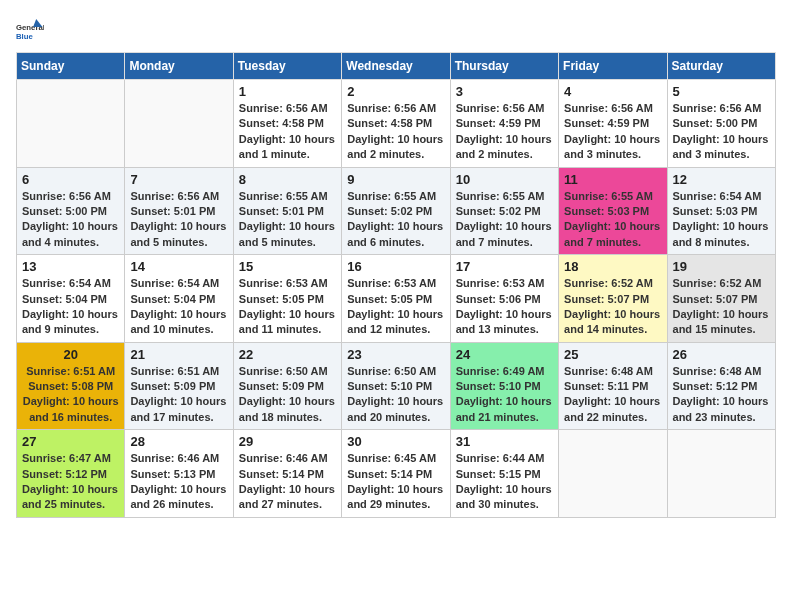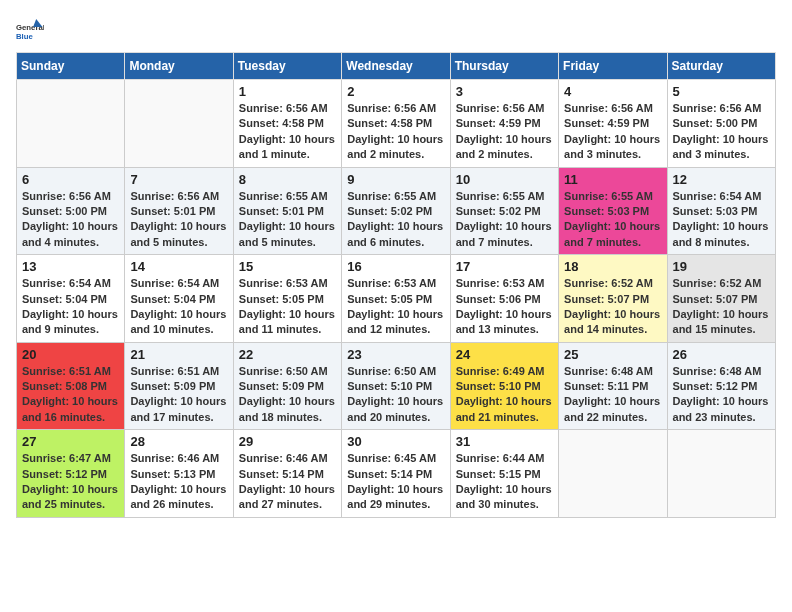--- a/index.html
+++ b/index.html
@@ -236,21 +236,21 @@
 Daylight: 10 hours and 14 minutes.</div>
         </td>
         <td style="background-color: #e5e5e5;">
           <span class="day-number">19</span>
           <div class="day-info" style="white-space: pre-line;">Sunrise: 6:52 AM
 Sunset: 5:07 PM
 Daylight: 10 hours and 15 minutes.</div>
         </td>
       </tr>
       <tr>
-        <td style="background-color: #ef4444;">
+        <td style="background-color: #eab308; text-align: center;">
           <span class="day-number">20</span>
           <div class="day-info" style="white-space: pre-line;">Sunrise: 6:51 AM
 Sunset: 5:08 PM
 Daylight: 10 hours and 16 minutes.</div>
         </td>
         <td style="background-color: rgb(240, 244, 248);">
           <span class="day-number">21</span>
           <div class="day-info" style="white-space: pre-line;">Sunrise: 6:51 AM
 Sunset: 5:09 PM
 Daylight: 10 hours and 17 minutes.</div>
@@ -260,21 +260,21 @@
           <div class="day-info" style="white-space: pre-line;">Sunrise: 6:50 AM
 Sunset: 5:09 PM
 Daylight: 10 hours and 18 minutes.</div>
         </td>
         <td style="background-color: rgb(240, 244, 248);">
           <span class="day-number">23</span>
           <div class="day-info" style="white-space: pre-line;">Sunrise: 6:50 AM
 Sunset: 5:10 PM
 Daylight: 10 hours and 20 minutes.</div>
         </td>
-        <td style="background-color: #fde047;">
+        <td style="background-color: #86efac;">
           <span class="day-number">24</span>
           <div class="day-info" style="white-space: pre-line;">Sunrise: 6:49 AM
 Sunset: 5:10 PM
 Daylight: 10 hours and 21 minutes.</div>
         </td>
         <td style="background-color: rgb(240, 244, 248);">
           <span class="day-number">25</span>
           <div class="day-info" style="white-space: pre-line;">Sunrise: 6:48 AM
 Sunset: 5:11 PM
 Daylight: 10 hours and 22 minutes.</div>

